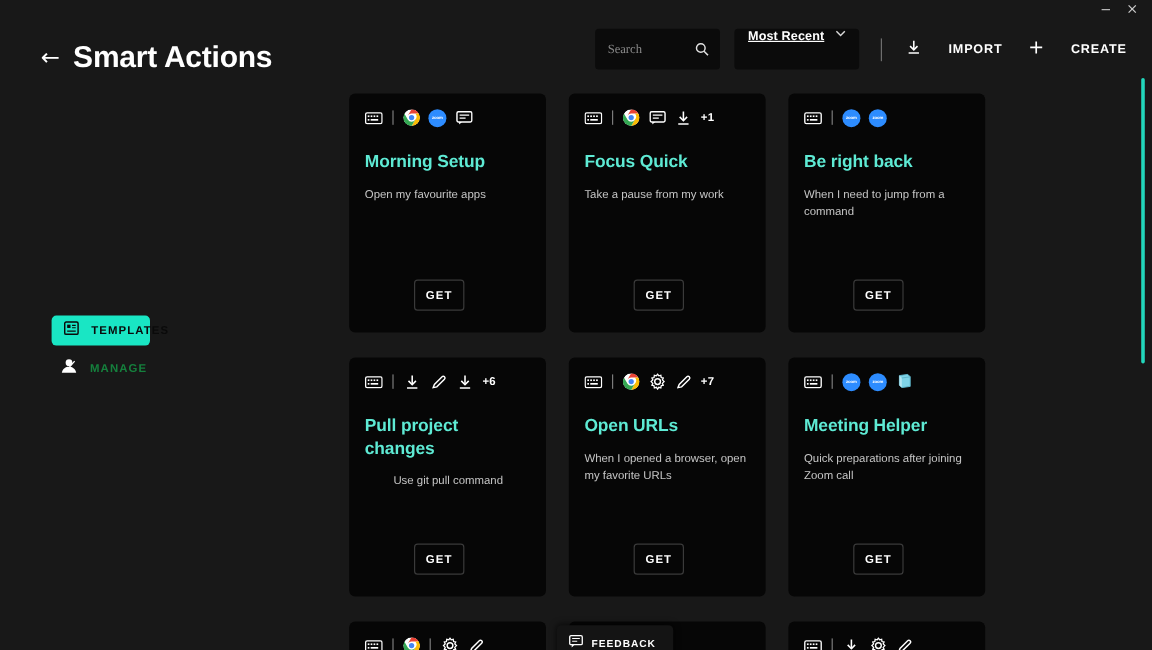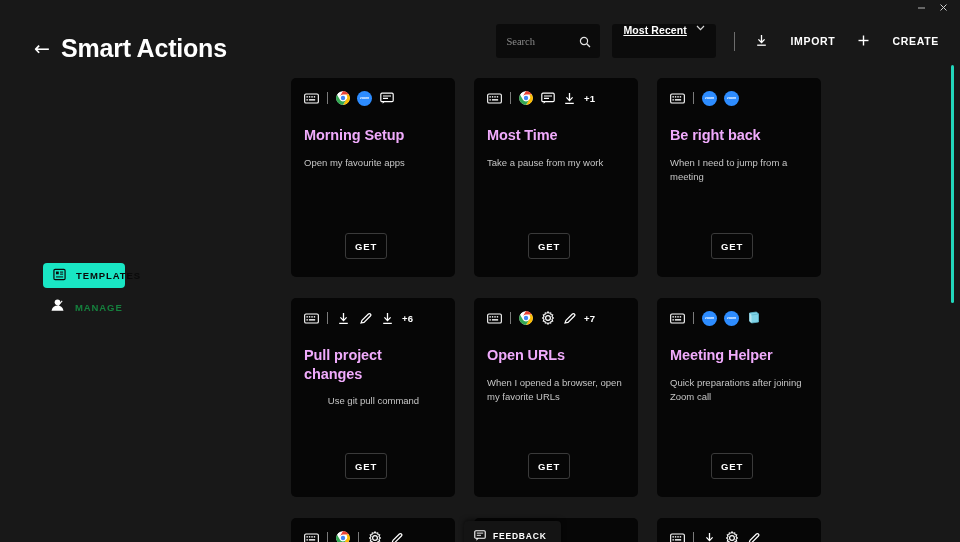--- a/index.html
+++ b/index.html
@@ -105,21 +105,21 @@
   .icn-chrome { width: 14px; height: 14px; border-radius: 50%; position: relative; overflow: hidden; flex:none;}
   .icn-zoom {
     width: 15px; height: 15px; border-radius: 50%; background: #2d8cff;
     display: flex; align-items: center; justify-content: center; flex: none;
   }
   .icn-zoom span { color: #ffffff; font-size: 3.6px; font-weight: bold; letter-spacing: -0.1px; }
   .icn-more { font-size: 9.5px; font-weight: bold; color: #ffffff; letter-spacing: 0.2px; white-space: nowrap; }
 
   .card-title {
     position: absolute; left: 13px; right: 12px; top: 48px;
-    font-size: 14.5px; font-weight: bold; color: #f0abfc; line-height: 1.28;
+    font-size: 14.5px; font-weight: bold; color: #5eead4; line-height: 1.28;
     letter-spacing: -0.1px;
   }
   .card-desc {
     position: absolute; left: 13px; right: 12px; top: 78px;
     font-size: 9.5px; color: #c6c6c6; line-height: 1.45;
   }
   .card-title.two-line + .card-desc { top: 96px; text-align: center; }
 
   .get-btn {
     position: absolute; left: 54px; bottom: 18px; width: 42px; height: 26px;
@@ -315,21 +315,21 @@
           </span>
           <span class="icn">
             <svg width="13" height="13" viewBox="0 0 13 13">
               <line x1="6.5" y1="1" x2="6.5" y2="8.2" stroke="#ffffff" stroke-width="1.3"></line>
               <polyline points="3.4,5.4 6.5,8.6 9.6,5.4" fill="none" stroke="#ffffff" stroke-width="1.3"></polyline>
               <line x1="2.2" y1="11.3" x2="10.8" y2="11.3" stroke="#ffffff" stroke-width="1.3"></line>
             </svg>
           </span>
           <span class="icn-more">+1</span>
         </div>
-        <div class="card-title">Most Time</div>
+        <div class="card-title">Focus Quick</div>
         <div class="card-desc">Take a pause from my work</div>
         <div class="get-btn">GET</div>
       </div>
       <div class="card" style="left: 366px; top: 0px;">
         <div class="card-icons">
           <span class="icn">
             <svg width="15" height="11" viewBox="0 0 16 11">
               <rect x="0.7" y="0.7" width="14.6" height="9.6" rx="1.4" fill="none" stroke="#ffffff" stroke-width="1.2"></rect>
               <rect x="2.6" y="3" width="1.5" height="1.5" fill="#ffffff"></rect>
               <rect x="5.2" y="3" width="1.5" height="1.5" fill="#ffffff"></rect>
@@ -341,21 +341,21 @@
           </span>
           <span class="icn-div"></span>
           <span class="icn-zoom">
             <span>zoom</span>
           </span>
           <span class="icn-zoom">
             <span>zoom</span>
           </span>
         </div>
         <div class="card-title">Be right back</div>
-        <div class="card-desc">When I need to jump from a meeting</div>
+        <div class="card-desc">When I need to jump from a command</div>
         <div class="get-btn">GET</div>
       </div>
       <div class="card" style="left: 0px; top: 220px;">
         <div class="card-icons">
           <span class="icn">
             <svg width="15" height="11" viewBox="0 0 16 11">
               <rect x="0.7" y="0.7" width="14.6" height="9.6" rx="1.4" fill="none" stroke="#ffffff" stroke-width="1.2"></rect>
               <rect x="2.6" y="3" width="1.5" height="1.5" fill="#ffffff"></rect>
               <rect x="5.2" y="3" width="1.5" height="1.5" fill="#ffffff"></rect>
               <rect x="7.8" y="3" width="1.5" height="1.5" fill="#ffffff"></rect>

